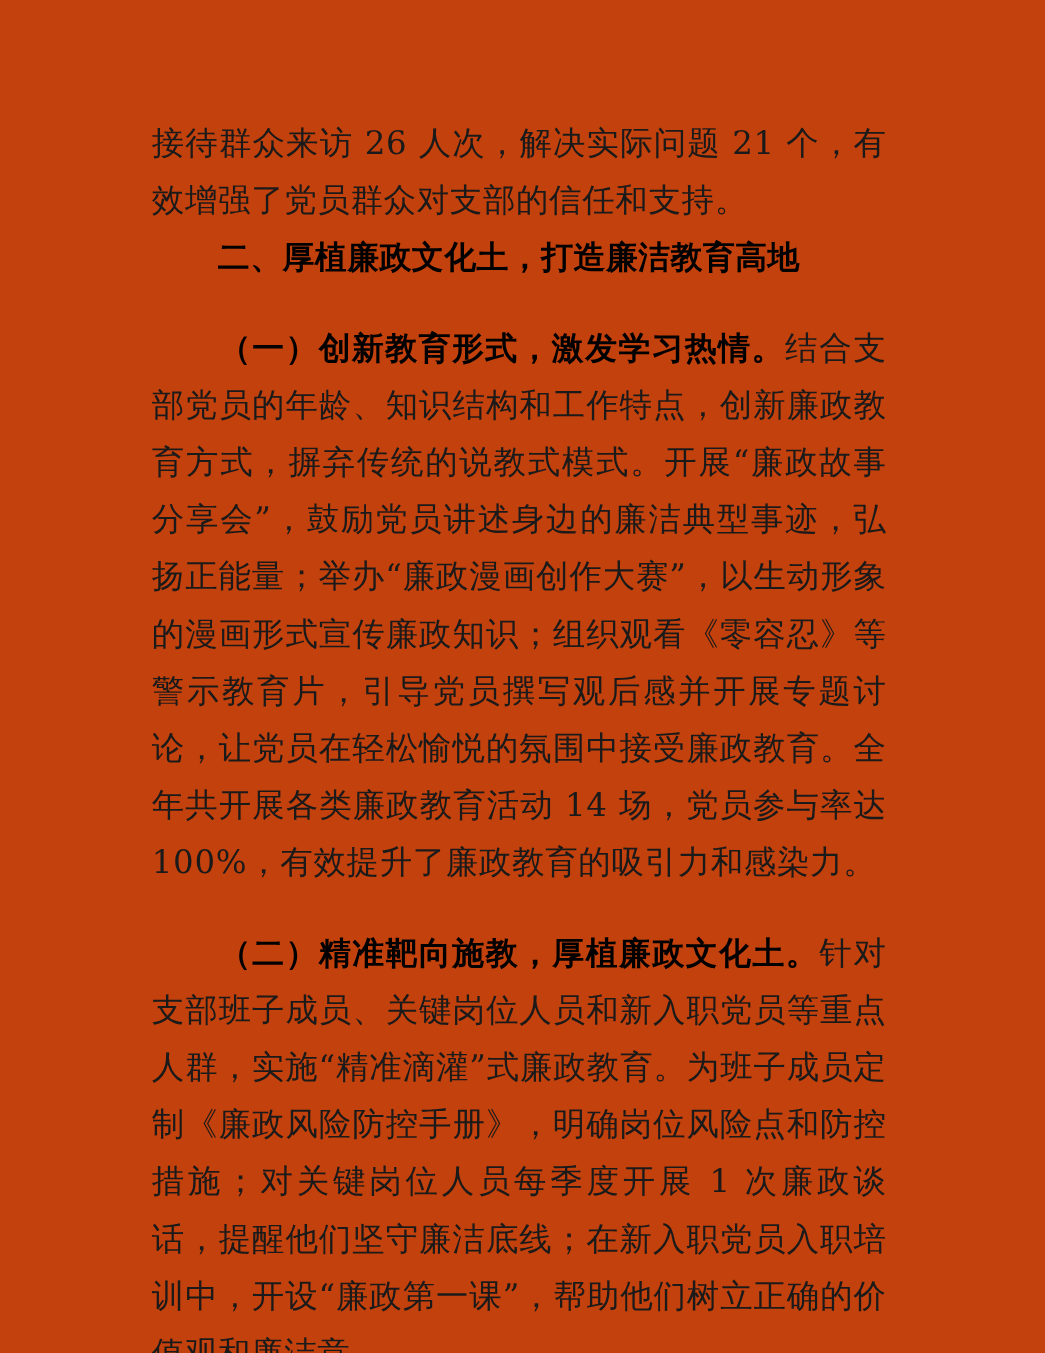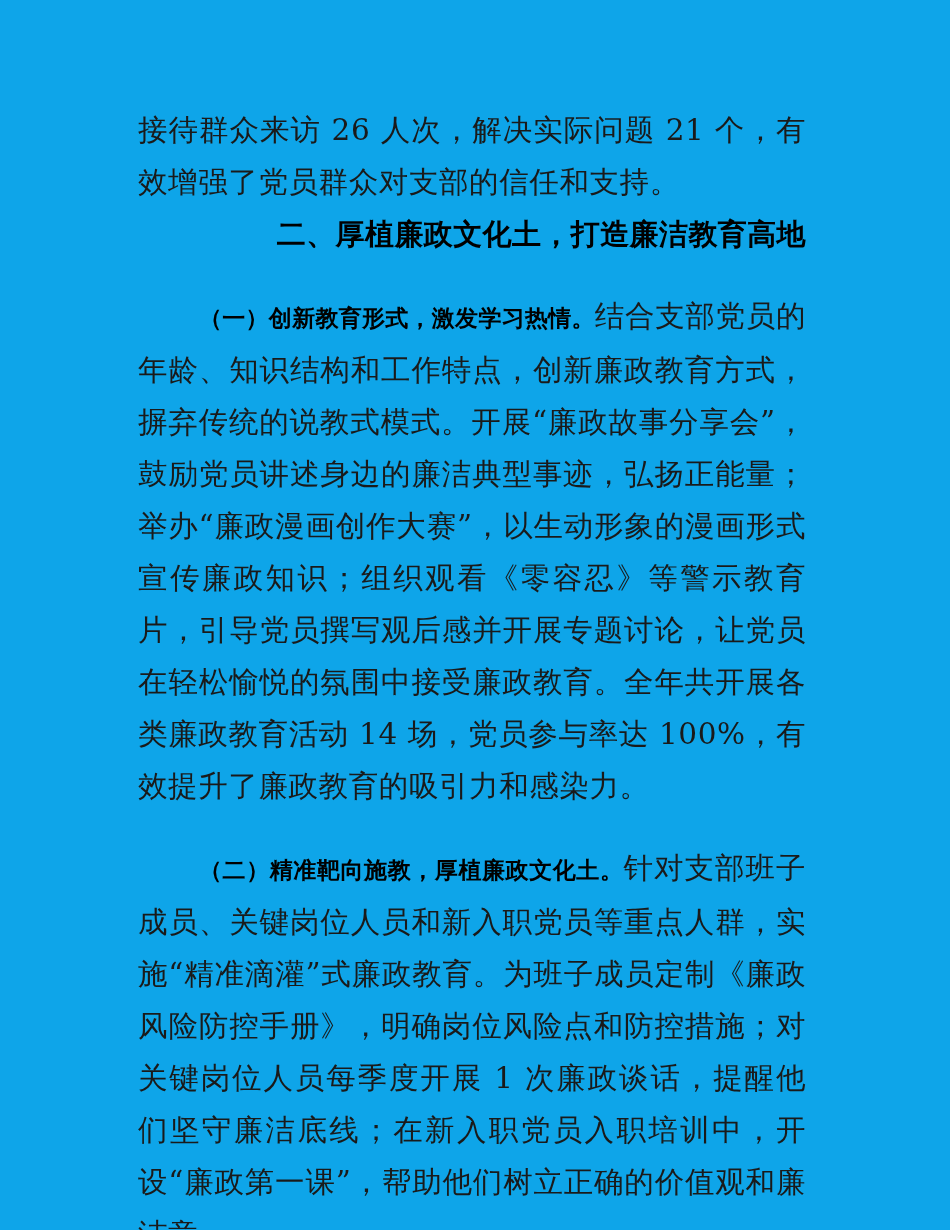--- a/index.html
+++ b/index.html
@@ -4,21 +4,21 @@
 <style>
   html, body {
     margin: 0;
     padding: 0;
     background: #ffffff;
   }
   .page {
     position: relative;
     width: 950px;
     height: 1230px;
-    background: #0ea5e9;
+    background: #c2410c;
     overflow: hidden;
     box-sizing: border-box;
   }
   .doc-body {
     position: absolute;
     left: 138px;
     top: 104px;
     width: 668px;
   }
   .para {
@@ -43,26 +43,25 @@
   }
   .heading {
     font-family: "DejaVu Sans", "Liberation Sans", sans-serif;
     font-size: 29px;
     line-height: 52px;
     font-weight: 700;
     color: #000000;
     margin: 0;
     text-indent: 60px;
     letter-spacing: 0.4px;
-    text-align: right;
   }
   .lead {
     font-family: "DejaVu Sans", "Liberation Sans", sans-serif;
     font-weight: 700;
-    font-size: 23px;
+    font-size: 29px;
     color: #000000;
     letter-spacing: 0.2px;
   }
   .runtext {
     font-family: "DejaVu Serif", "Liberation Serif", serif;
     font-weight: 400;
   }
 </style>
 </head>
 <body>

